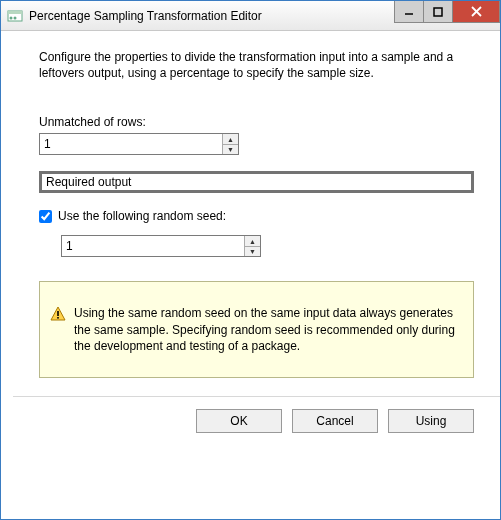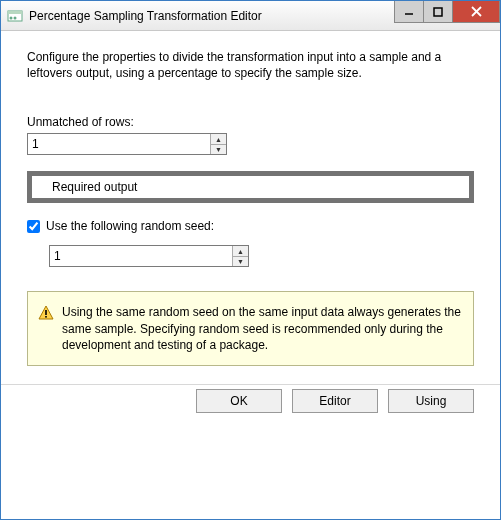--- a/index.html
+++ b/index.html
@@ -47,36 +47,37 @@
     align-items: center;
     justify-content: center;
     background: #ccc;
     margin-left: -1px;
   }
   .win-btn.min { background: #d0d0d0; }
   .win-btn.max { background: #d0d0d0; }
   .win-btn.close { background: #c9493b; width: 48px; }
   .content {
     padding: 18px 26px 14px 26px;
+    margin-left: 12px;
   }
   .desc {
     color: #000;
     line-height: 1.35;
     margin-bottom: 34px;
   }
   .field-label {
     margin-bottom: 4px;
     color: #000;
   }
   .text-input {
     width: 100%;
-    height: 32px;
-    border: 5px solid #737373;
+    height: 22px;
+    border: 3px solid #737373;
     background: #fff;
-    padding: 2px 20px;
+    padding: 2px 4px;
     font-family: inherit;
     font-size: 12px;
     margin-bottom: 16px;
   }
   .spinner-row {
     display: flex;
     margin-bottom: 16px;
   }
   .spinner {
     display: flex;
@@ -119,40 +120,40 @@
     margin: 0 6px 0 0;
     width: 13px; height: 13px;
   }
   .indent-spinner {
     margin-left: 22px;
     margin-bottom: 24px;
   }
   .info-box {
     border: 1px solid #b8b88a;
     background: #ffffe1;
-    padding: 12px 10px;
+    padding: 23px 10px;
     display: flex;
     gap: 8px;
     margin-bottom: 18px;
   }
   .info-icon {
     flex-shrink: 0;
     width: 16px; height: 16px;
     margin-top: 1px;
   }
   .info-text {
     color: #000;
     line-height: 1.35;
   }
   .button-row {
     display: flex;
     justify-content: flex-end;
     gap: 10px;
     border-top: 1px solid #d8d8d8;
-    padding-top: 4px;
+    padding-top: 12px;
     margin: 0 -26px;
     padding-right: 26px;
     padding-left: 26px;
   }
   .dlg-btn {
     width: 86px;
     height: 24px;
     border: 1px solid #999;
     background: #f0f0f0;
     font-family: inherit;
@@ -232,17 +233,17 @@
         <polygon points="8,1 15,14 1,14" fill="#ffd24a" stroke="#aa7a00" stroke-width="1"></polygon>
         <rect x="7.2" y="5" width="1.6" height="5" fill="#000"></rect>
         <rect x="7.2" y="11" width="1.6" height="1.6" fill="#000"></rect>
       </svg>
     </span>
     <span class="info-text">Using the same random seed on the same input data always generates the same sample. Specifying random seed is recommended only during the development and testing of a package.</span>
   </div>
 
   <div class="button-row">
     <button class="dlg-btn">OK</button>
-    <button class="dlg-btn">Editor</button>
+    <button class="dlg-btn">Cancel</button>
     <button class="dlg-btn">Using</button>
   </div>
 
 </div>
 
 </body></html>

